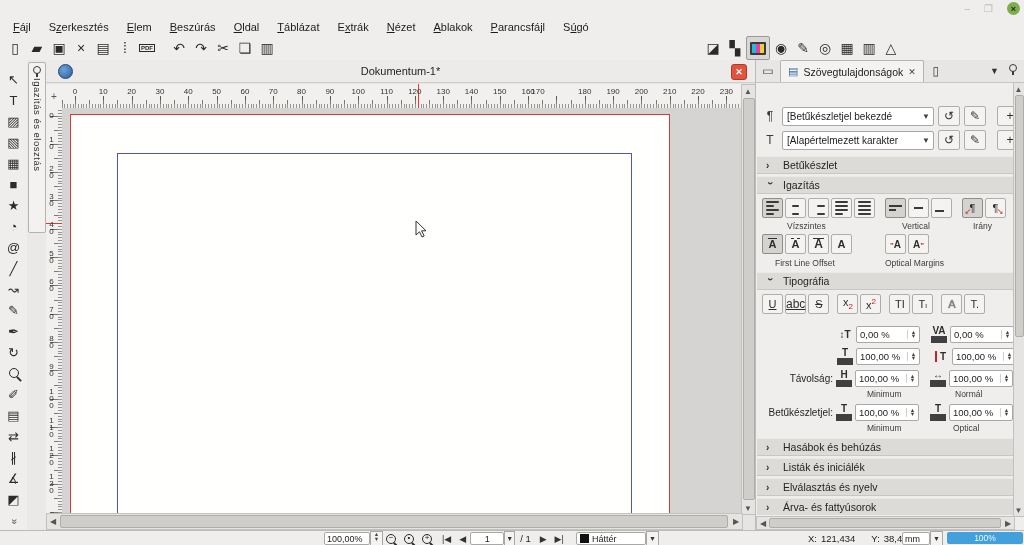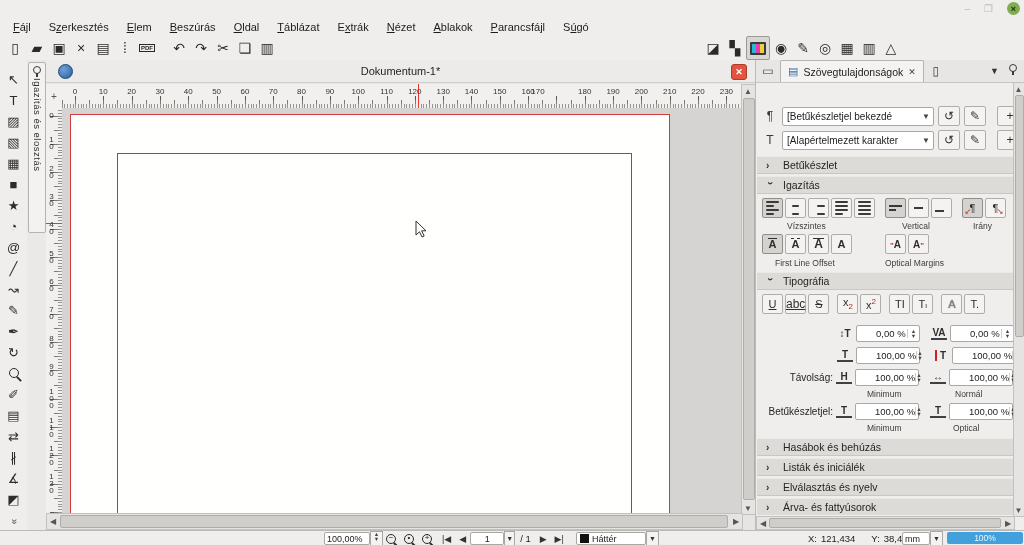--- a/index.html
+++ b/index.html
@@ -129,25 +129,25 @@
   .optA i{font-style:normal;color:#cc2222;font-size:8px}
 
   .fx{font-size:11px}
   .fx.u{text-decoration:underline}
   .fx.st{text-decoration:line-through}
   .fx sub,.fx sup{color:#cc2222;font-size:8px}
   .fx .sc{font-size:8px}
   .outl{color:#8a8a88;text-shadow:0 0 1px #2e2e2c}
 
   .spin{display:inline-flex;align-items:center;width:64px;height:17px;background:#fff;border:1px solid #a9a8a5;border-radius:2px;box-sizing:border-box}
-  .spin b{font-weight:normal;flex:1;padding-left:19px;font-size:9.5px;white-space:nowrap}
+  .spin b{font-weight:normal;flex:1;padding-left:3px;font-size:9.5px;white-space:nowrap}
   .sp{display:flex;flex-direction:column;align-items:center;width:11px;border-left:1px solid #d0cfcc}
   .sp i{font-style:normal;font-size:5.5px;line-height:4.5px;color:#444}
   .fico{width:16px;text-align:center;font-size:10px;font-weight:bold;color:#2e2e2c}
-  .fico.rul{border-bottom:2px solid #404040}
+  .fico.rul{border-bottom:7px solid #404040}
   .fico.rull{border-left:2px solid #cc2222;width:12px}
   .flbl{font-size:10px;color:#242422}
 
   
   #statusbar{position:absolute;left:0;top:530px;width:1024px;height:15px;background:#efeeec;border-top:1px solid #bcbbb8;font-size:9.5px}
   .sitem{position:absolute;top:0;height:15px;display:flex;align-items:center}
   .sbox{display:inline-flex;align-items:center;background:#fff;border:1px solid #a9a8a5;border-radius:2px;height:13px;box-sizing:border-box;padding:0 2px;font-size:9px}
   .navarr{font-size:9px;color:#333;padding:0 4px}
   #progress{position:absolute;left:947px;top:1px;width:76px;height:12px;background:#42a0dd;border-radius:2px;color:#eef6fc;font-size:8.5px;display:flex;align-items:center;justify-content:center}
   #layerswatch{width:9px;height:9px;background:#111;display:inline-block;margin:0 3px 0 1px}

